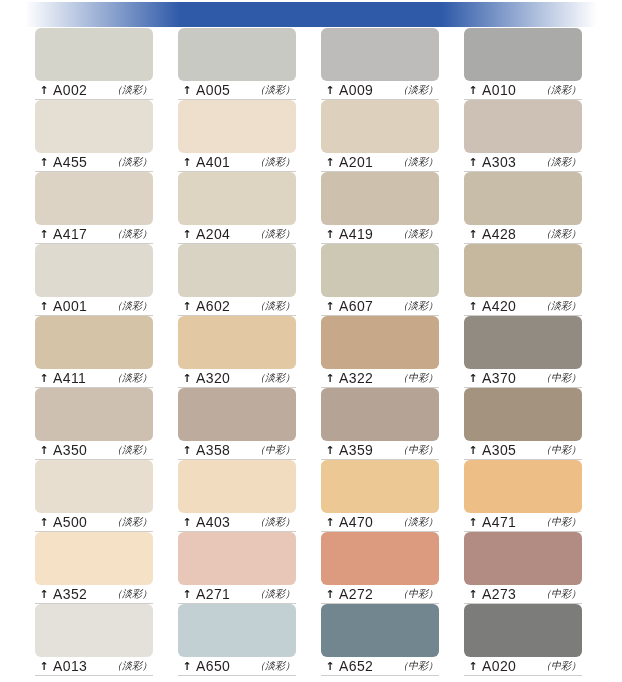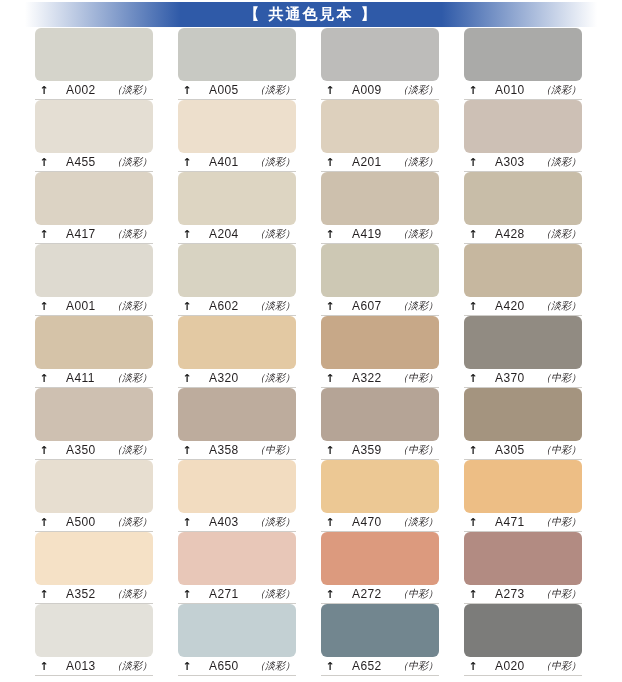--- a/index.html
+++ b/index.html
@@ -89,42 +89,41 @@
     width: 10px;
     margin-left: 4px;
     font-size: 11px;
     line-height: 1;
     color: #1a1a1a;
     font-weight: bold;
     font-family: "DejaVu Sans", sans-serif;
     text-align: center;
   }
   .code-text {
-    font-size: 12px;
+    font-size: 14px;
     color: #231f20;
-    margin-left: 17px;
+    margin-left: 4px;
     letter-spacing: 0.4px;
     font-family: "Liberation Sans", sans-serif;
   }
   .tone-text {
     position: absolute;
     right: 1px;
     font-size: 10px;
     color: #231f20;
     font-family: "DejaVu Sans", "Liberation Sans", sans-serif;
     white-space: nowrap;
     font-style: italic;
   }
 </style>
 </head>
 <body>
 
 <div id="header-banner">
   <div id="header-gradient" style="background: linear-gradient(to right, rgb(255, 255, 255) 0%, rgb(255, 255, 255) 4%, rgb(47, 90, 168) 29%, rgb(47, 90, 168) 71%, rgb(255, 255, 255) 96%, rgb(255, 255, 255) 100%);"></div>
-  <div id="header-title">【 共通色見本 】</div>
 </div>
 
 <div id="swatch-grid">
     <div class="swatch-row">
       <div class="swatch-cell">
         <div class="swatch-chip" style="background: rgb(213, 212, 203);"></div>
         <div class="swatch-label">
           <span class="arrow-icon">↑</span>
           <span class="code-text">A002</span>
           <span class="tone-text">（淡彩）</span>

